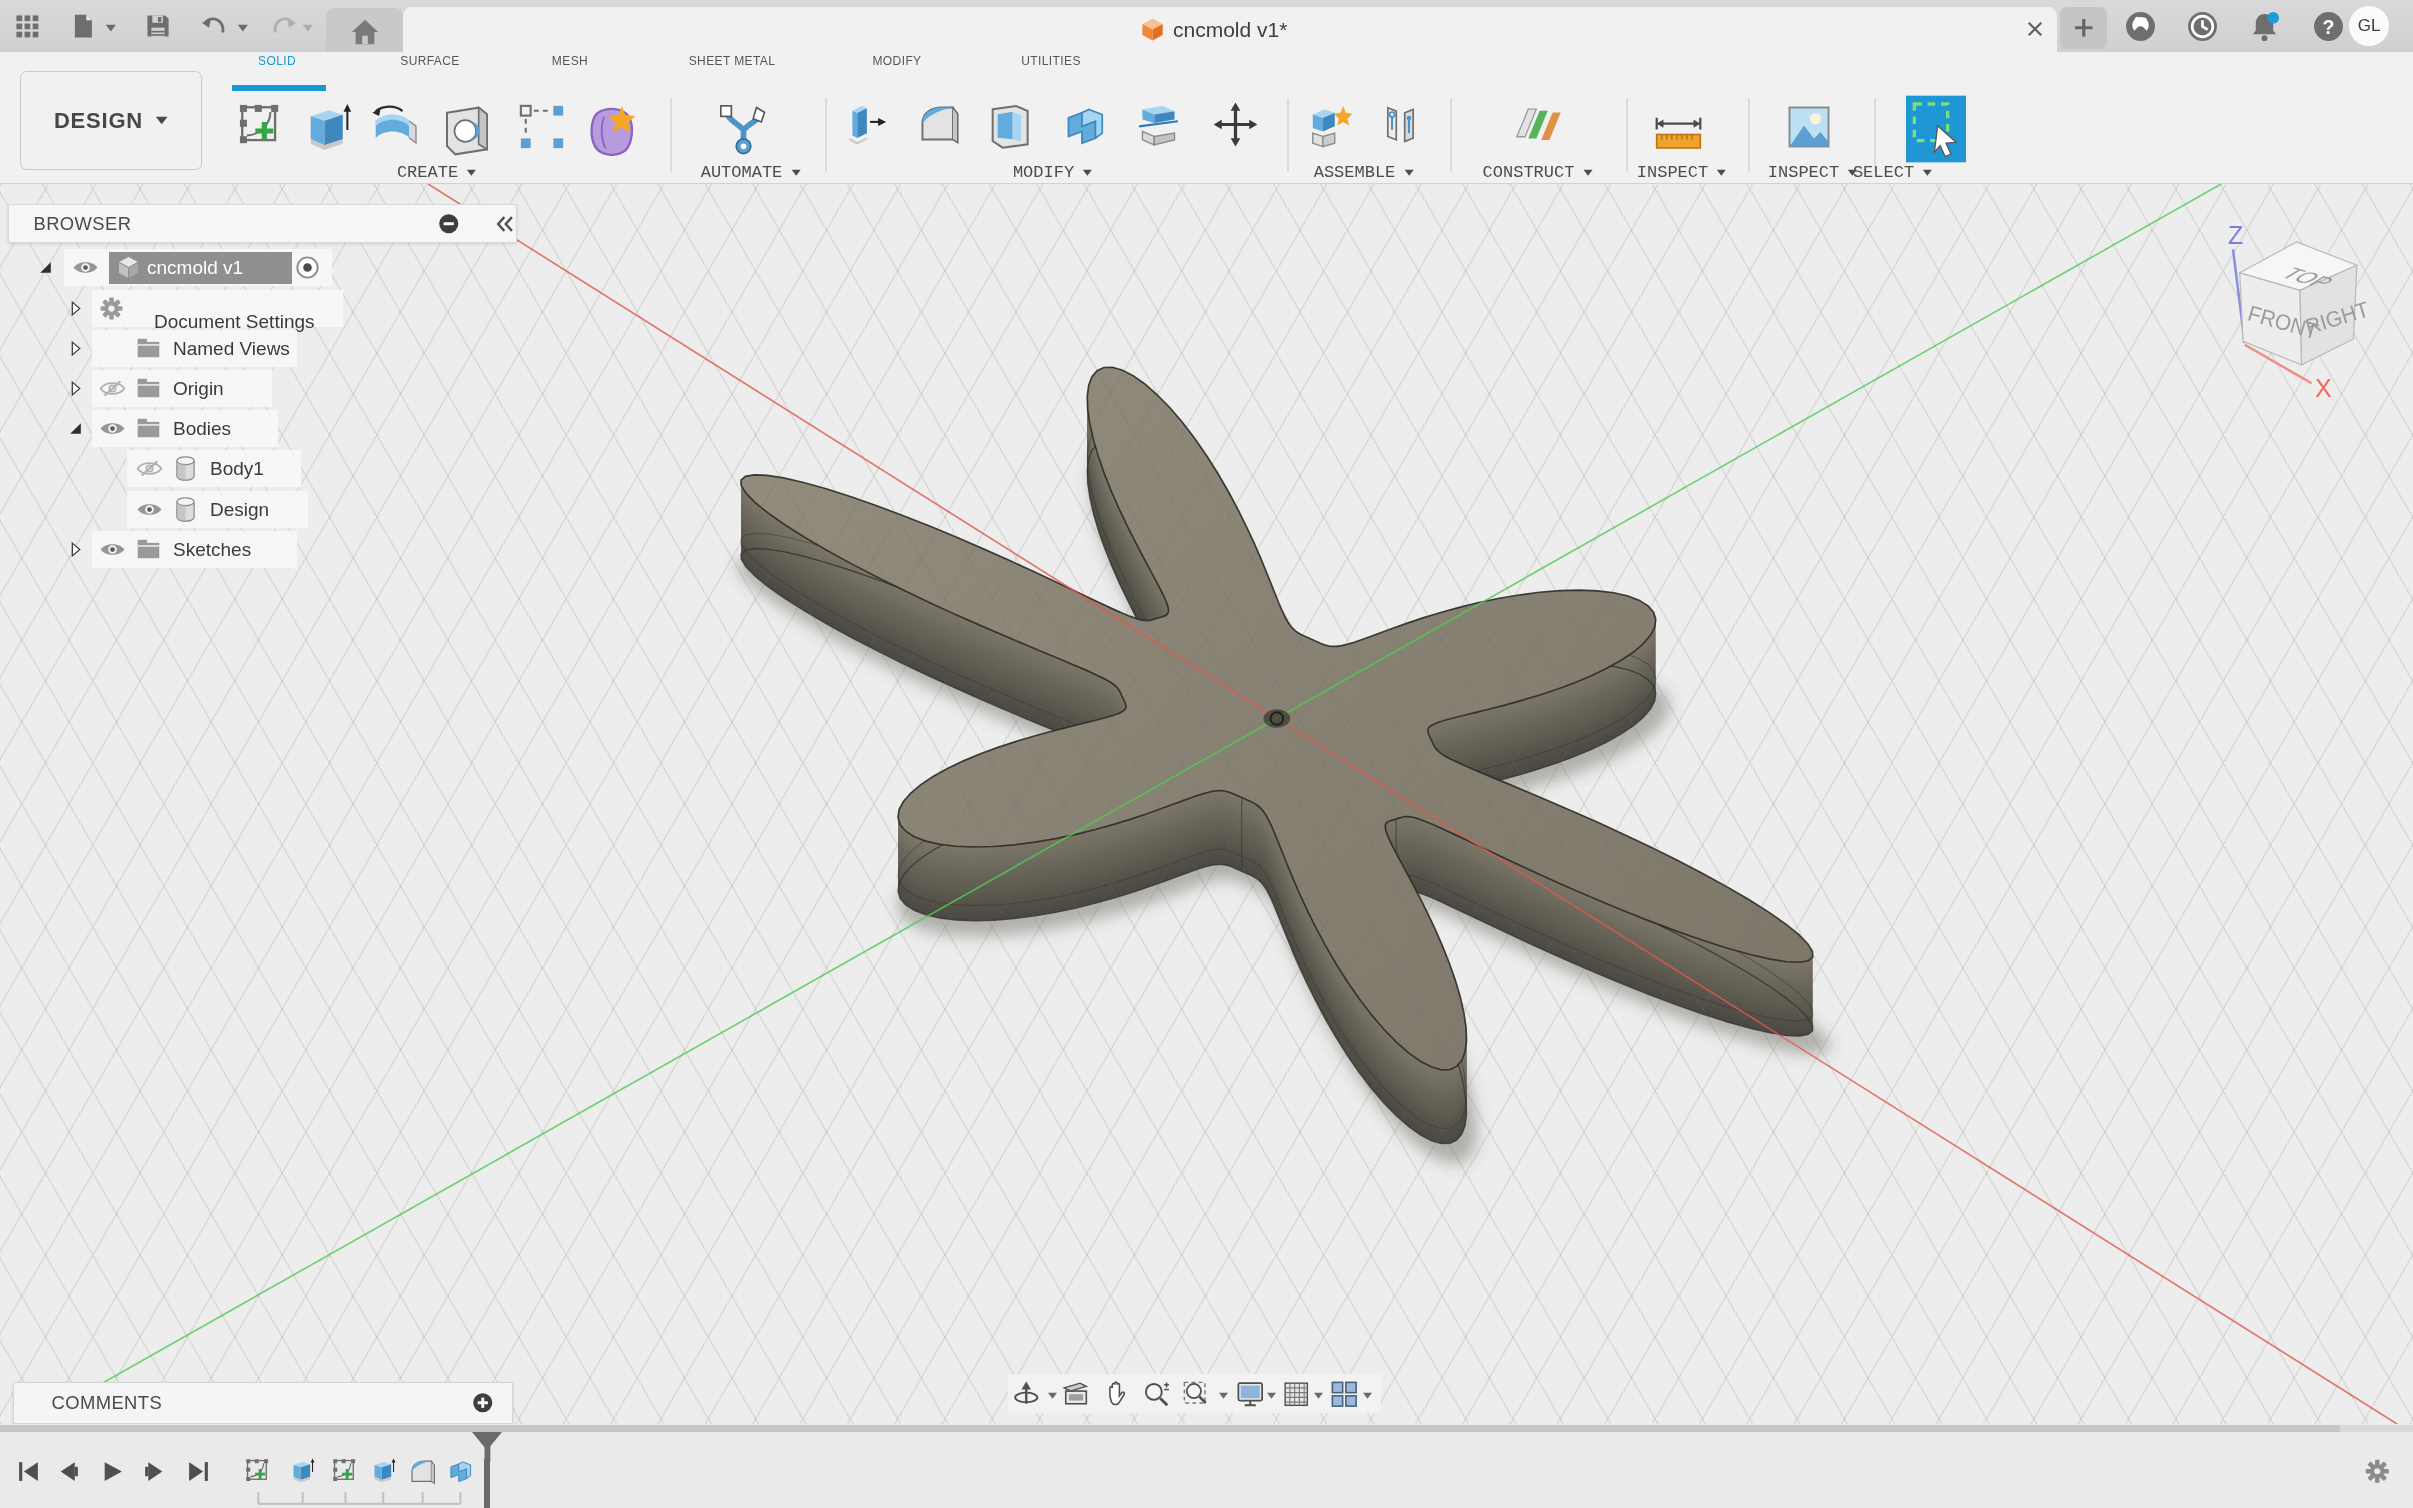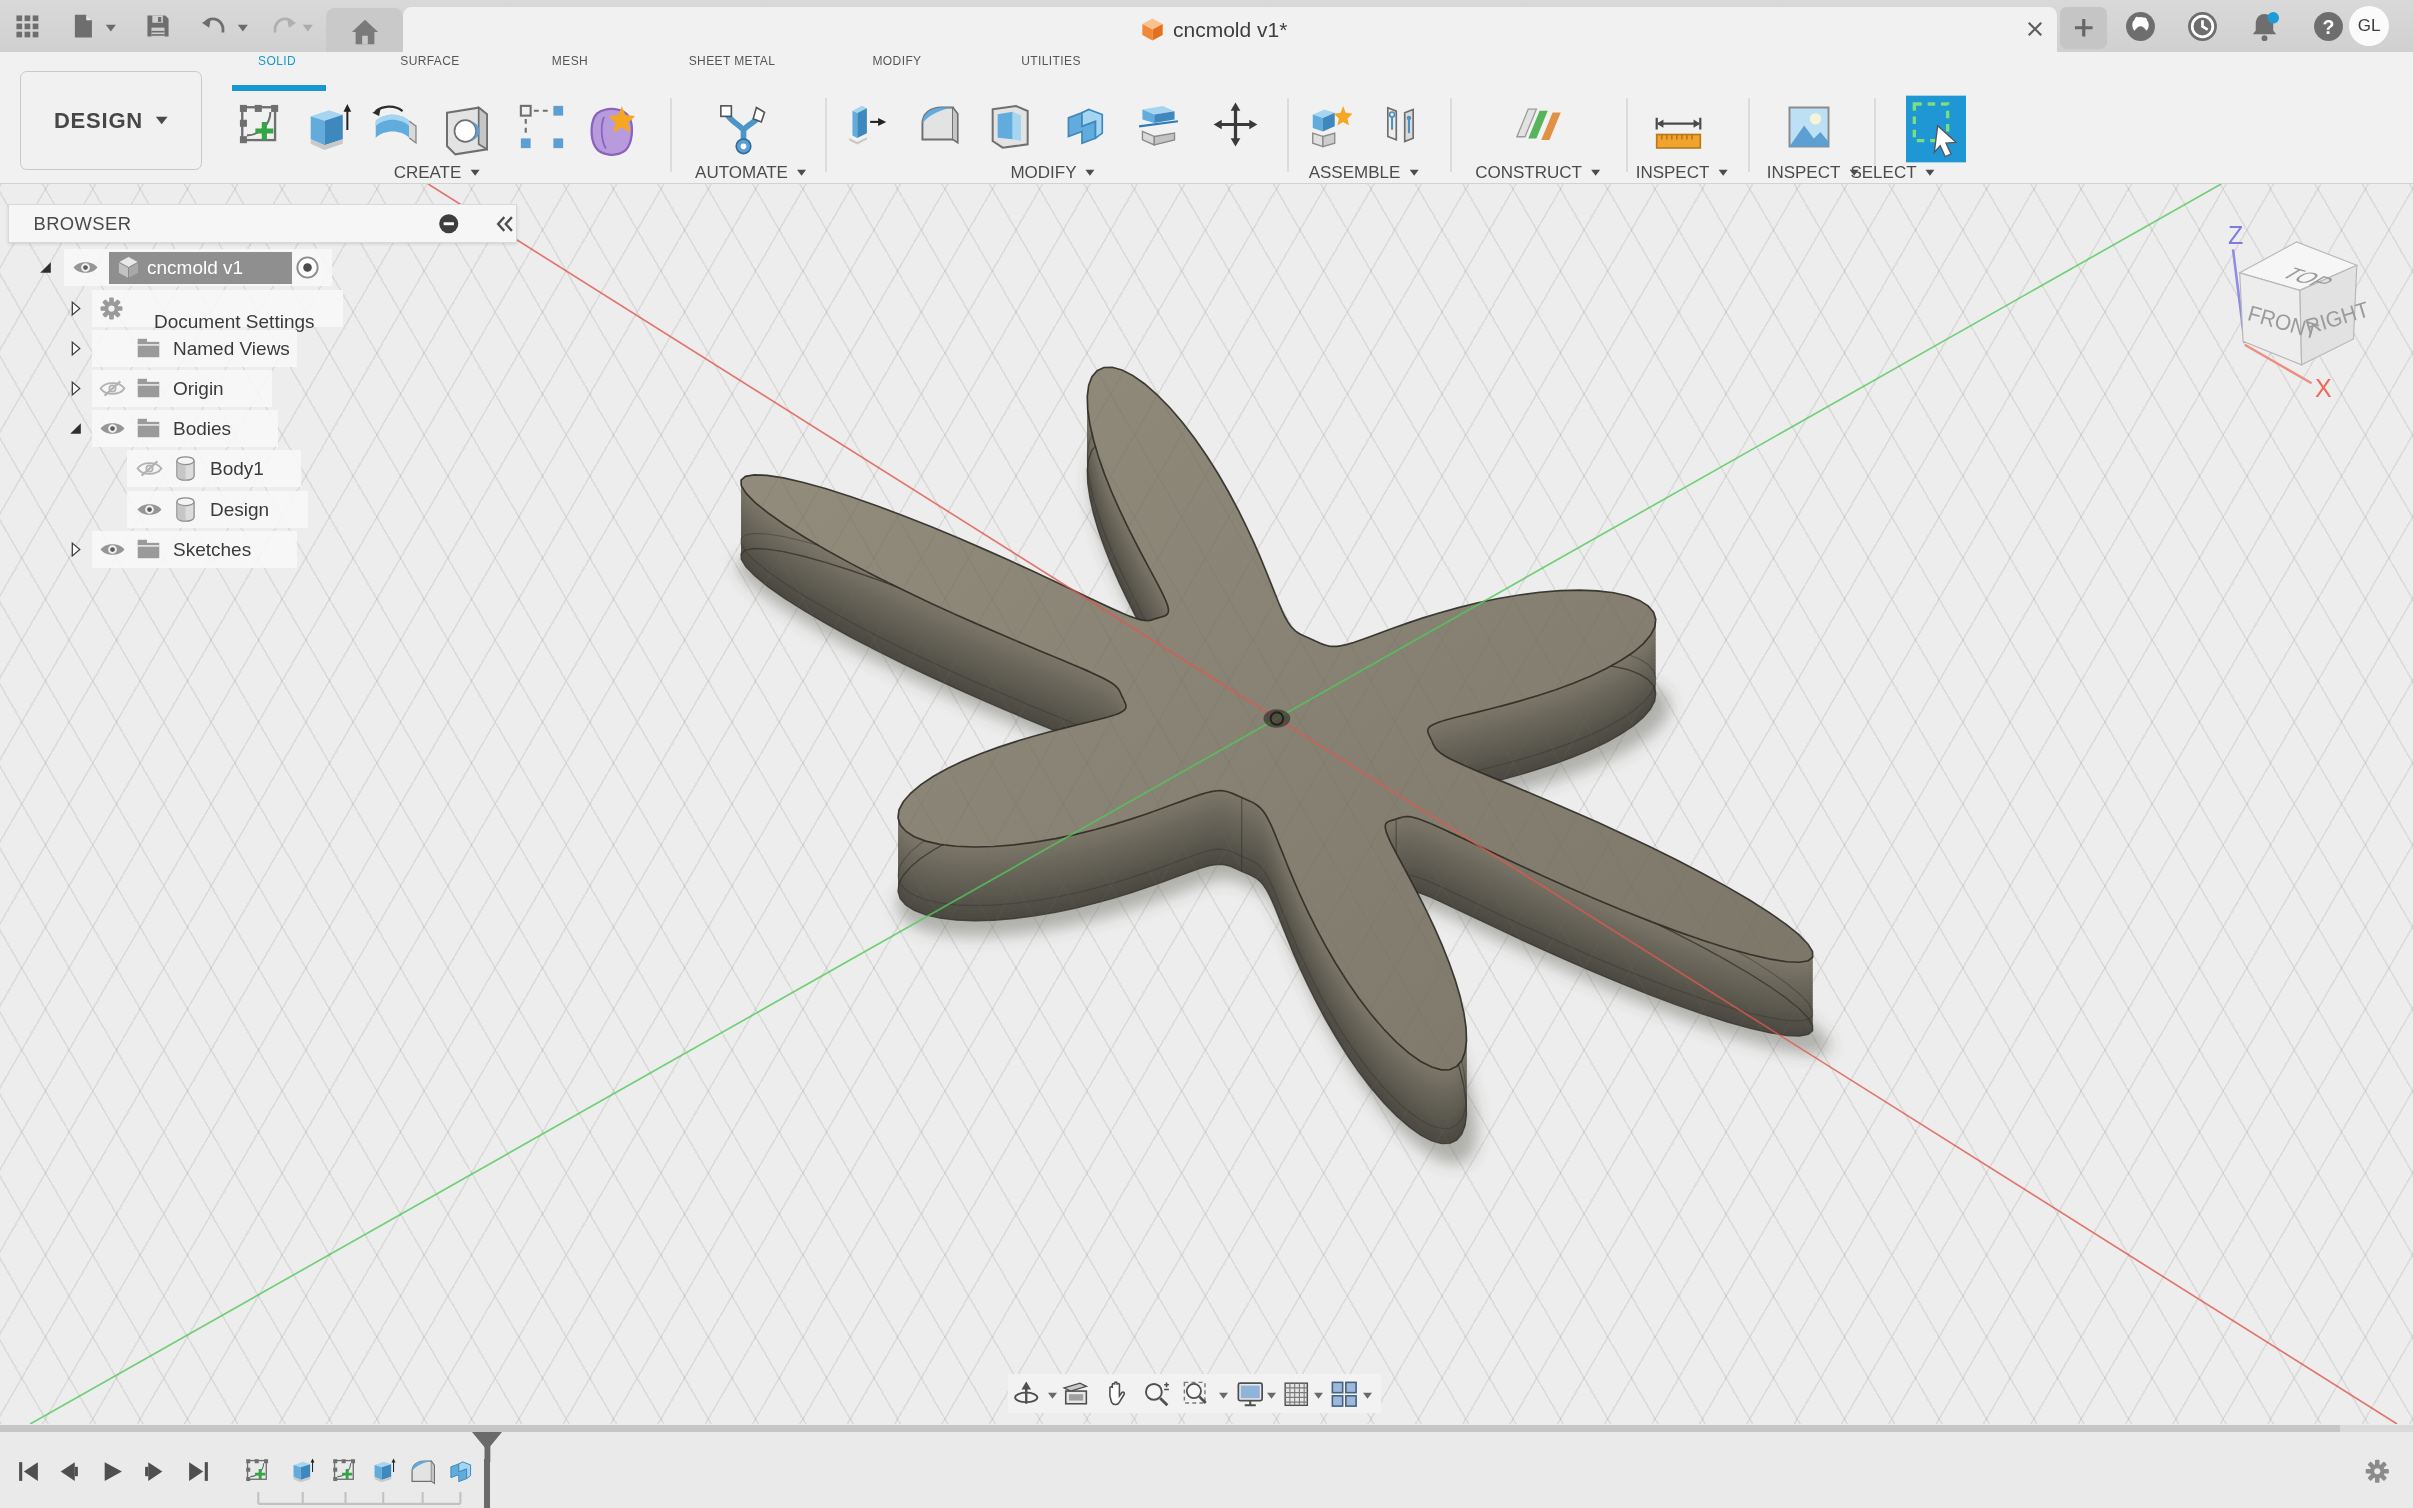--- a/index.html
+++ b/index.html
@@ -12,21 +12,21 @@
   #doc-tab { position:absolute; left:403px; top:6.7px; width:1654px; height:45px; background:#f1f1f1; border-radius:8.4px 8.4px 0 0; }
   #plus-btn { position:absolute; left:2060px; top:6.7px; width:47px; height:42px; background:#c5c5c5; border-radius:6.7px; }
   
   #ribbon { position:absolute; left:0; top:52px; width:2413px; height:132px; background:#f1f1f1; border-bottom:1.7px solid #d2d2d2; }
   #design-box { position:absolute; left:20px; top:19px; width:182px; height:99px; border:1.7px solid #c9c9c9; border-radius:6.7px; display:flex; align-items:center; justify-content:center; gap:11.7px; }
   #design-box span { font-size:22px; font-weight:bold; color:#474747; letter-spacing:0.8px; }
   .rtab { position:absolute; top:2px; transform:translateX(-50%); font-size:12px; color:#565656; letter-spacing:0.4px; white-space:nowrap; }
   .rtab.active { color:#1797d3; }
   #tab-underline { position:absolute; left:232px; top:33px; width:94px; height:5.9px; background:#1797d3; }
   .rsep { position:absolute; top:46px; width:1.7px; height:74px; background:#dcdcdc; }
-  .rlabel { position:absolute; top:111px; transform:translateX(-50%); font-size:17px; color:#4c4c4c; white-space:nowrap; display:flex; align-items:center; gap:8px; }
+  .rlabel { position:absolute; top:111px; transform:translateX(-50%); font-size:17px; color:#4c4c4c; white-space:nowrap; display:flex; align-items:center; gap:8px;font-family:Liberation Mono, monospace; }
   .rlabel svg { width:11px; height:7.5px; }
   
   #viewport { position:absolute; left:0; top:184px; width:2413px; height:1240px; background:#ededed; overflow:hidden; }
   #gridoverlay { position:absolute; inset:0; pointer-events:none;
     background-image:
       repeating-linear-gradient(120deg, rgba(105,105,100,0.13) 0px, rgba(105,105,100,0.13) 1.7px, transparent 1.7px, transparent 41px),
       repeating-linear-gradient(60deg, rgba(105,105,100,0.13) 0px, rgba(105,105,100,0.13) 1.7px, transparent 1.7px, transparent 41px);
   }
   
   #browser-header { position:absolute; left:7.5px; top:20px; width:509px; height:39px; background:#f6f6f6; border:0.8px solid #d8d8d8; box-shadow:0 1.7px 3.4px rgba(0,0,0,0.12); display:flex; align-items:center;text-align:center; }
@@ -295,20 +295,30 @@
               <svg width="25" height="20" viewBox="0 0 32 26">
                 <rect x="2" y="5" width="28" height="20" fill="#9a9a9a"></rect>
                 <rect x="2" y="1" width="12" height="6" fill="#9a9a9a"></rect>
                 <rect x="2" y="8" width="28" height="2" fill="#ececec"></rect>
               </svg>
             </div>
             <span class="txt el" style="left: 173px;">Sketches</span>
           </div>
         </div>
     </div>
+    <div id="comments-bar">
+      <span class="c-label">COMMENTS</span>
+      <span id="c-plus" style="margin-left:auto;margin-right:17px;">
+          <svg width="23.5" height="23.5" viewBox="0 0 32 32">
+            <circle cx="16" cy="16" r="13" fill="#3e3e3e"></circle>
+            <rect x="9" y="14" width="14" height="4" fill="#fff"></rect>
+            <rect x="14" y="9" width="4" height="14" fill="#fff"></rect>
+          </svg>
+        </span>
+    </div>
     <div id="navbar">
         <div class="abs" style="left: 4.2px; top: 5.9px;">
           <svg width="28.5" height="28.5" viewBox="0 0 36 36">
             <ellipse cx="18" cy="22" rx="14" ry="6" fill="none" stroke="#4f4f4f" stroke-width="2.4"></ellipse>
             <path d="M18 30 V8" stroke="#4f4f4f" stroke-width="3"></path>
             <polygon points="18,2 12,12 24,12" fill="#4f4f4f"></polygon>
           </svg>
         </div>
         <div class="abs" style="left: 39px; top: 17.6px;">
           <svg width="11" height="7.5" viewBox="0 0 14 10">

